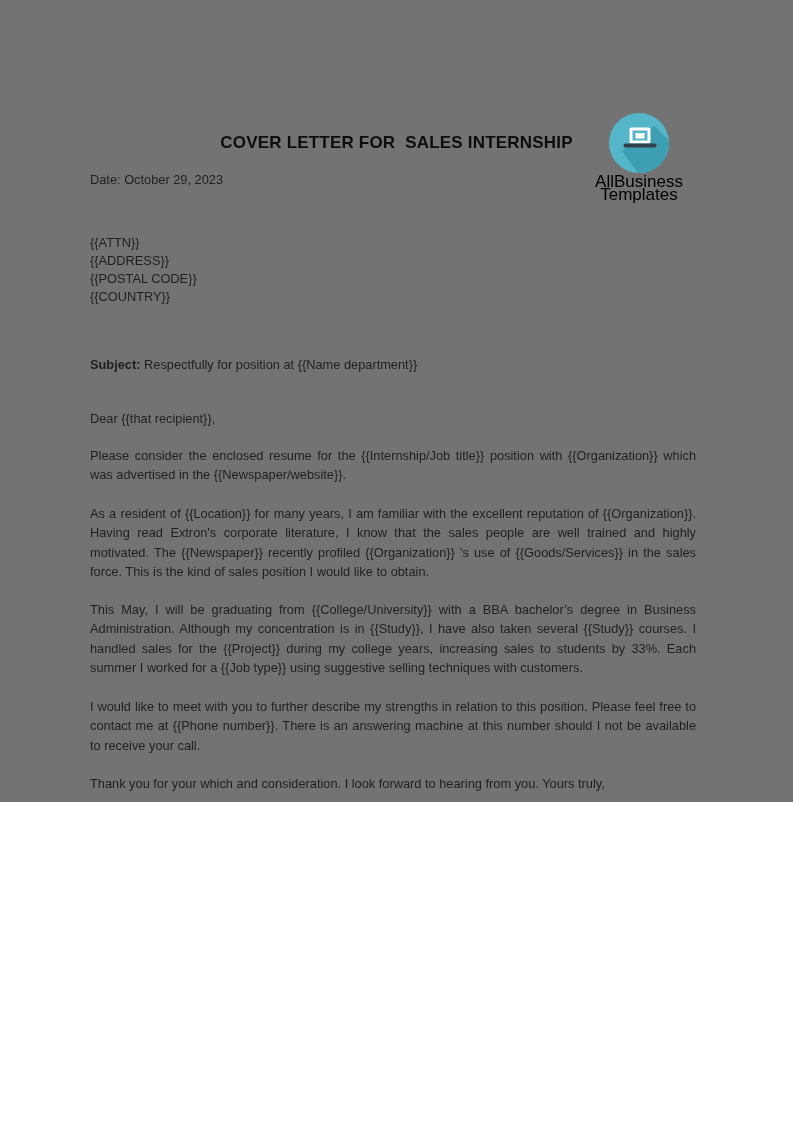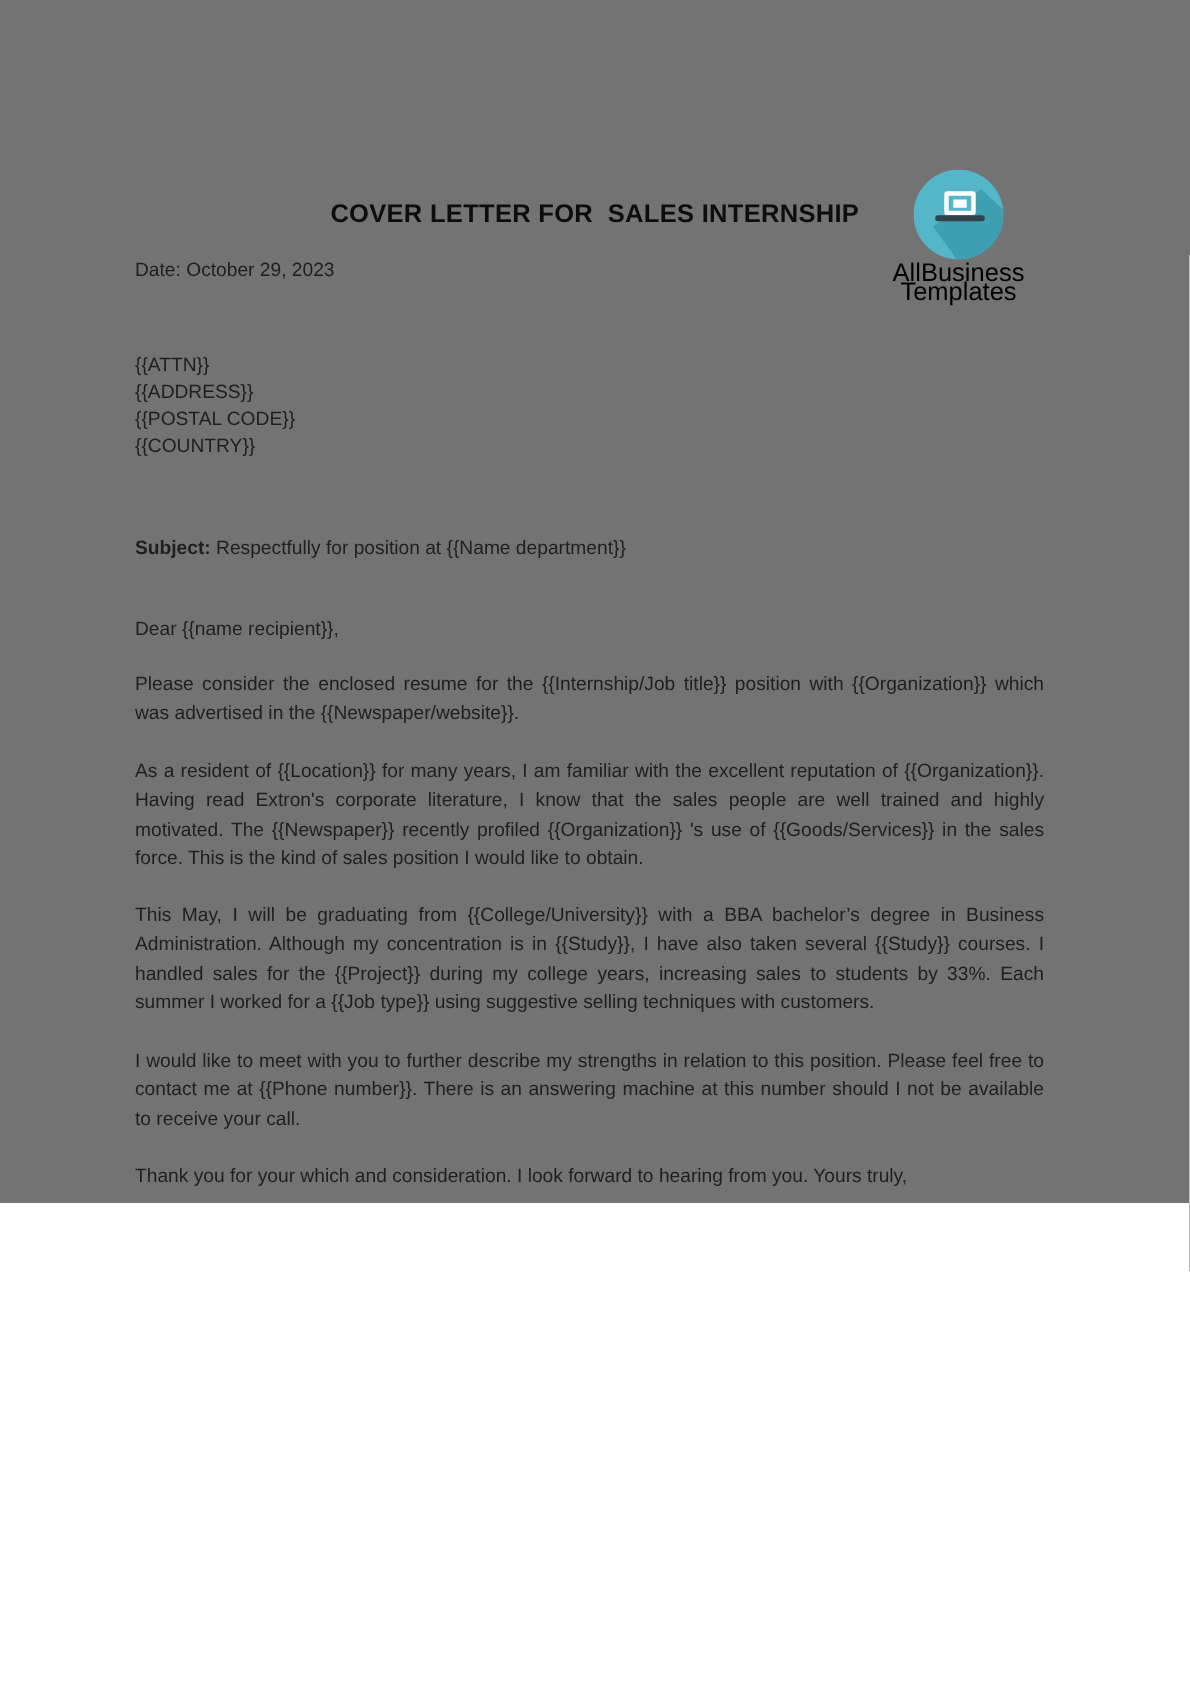--- a/index.html
+++ b/index.html
@@ -69,21 +69,21 @@
     <div class="to-line">{{ATTN}}</div>
     <div class="to-line">{{ADDRESS}}</div>
     <div class="to-line">{{POSTAL CODE}}</div>
     <div class="to-line">{{COUNTRY}}</div>
   </div>
 
   <div class="abs margin-col body-text" style="top:355px;">
     <span class="subject-label">Subject:</span><span> Respectfully for position at {{Name department}}</span>
   </div>
 
-  <div class="abs margin-col body-text" style="top:409px;">Dear {{name recipient}},</div>
+  <div class="abs margin-col body-text" style="top:409px;">Dear {{that recipient}},</div>
 
   <div class="abs margin-col body-text just" style="top:446px;">Please consider the enclosed resume for the {{Internship/Job title}} position with {{Organization}} which was advertised in the {{Newspaper/website}}.</div>
   <div class="abs margin-col body-text just" style="top:504px;">As a resident of {{Location}} for many years, I am familiar with the excellent reputation of {{Organization}}. Having read Extron's corporate literature, I know that the sales people are well trained and highly motivated. The {{Newspaper}} recently profiled {{Organization}} 's use of {{Goods/Services}} in the sales force. This is the kind of sales position I would like to obtain.</div>
   <div class="abs margin-col body-text just" style="top:600px;">This May, I will be graduating from {{College/University}} with a BBA bachelor’s degree in Business Administration. Although my concentration is in {{Study}}, I have also taken several {{Study}} courses. I handled sales for the {{Project}} during my college years, increasing sales to students by 33%. Each summer I worked for a {{Job type}} using suggestive selling techniques with customers.</div>
   <div class="abs margin-col body-text just" style="top:697px;">I would like to meet with you to further describe my strengths in relation to this position. Please feel free to contact me at {{Phone number}}. There is an answering machine at this number should I not be available to receive your call.</div>
   <div class="abs margin-col body-text" style="top:774px;">Thank you for your which and consideration. I look forward to hearing from you. Yours truly,</div>
 
   <div class="abs margin-col body-text" style="top:850px;font-weight:bold;">{{NAME}}</div>
   <div class="abs margin-col body-text" style="top:886px;">{{Signature}}</div>
   <div class="abs margin-col body-text" style="top:940px;">{{Formal Name + Title}}</div>

